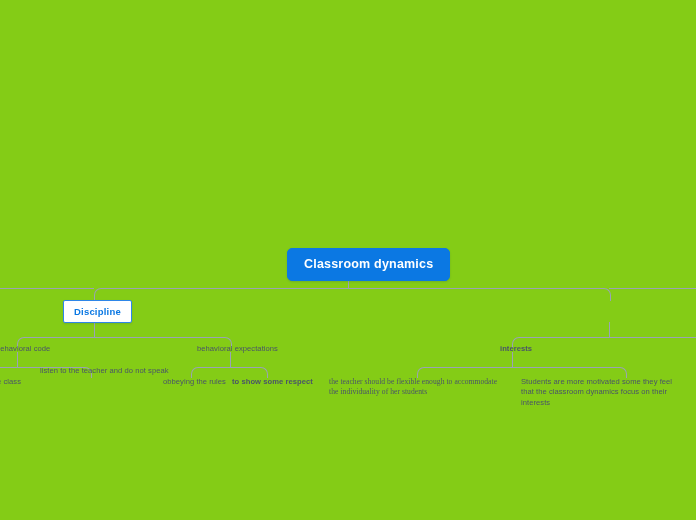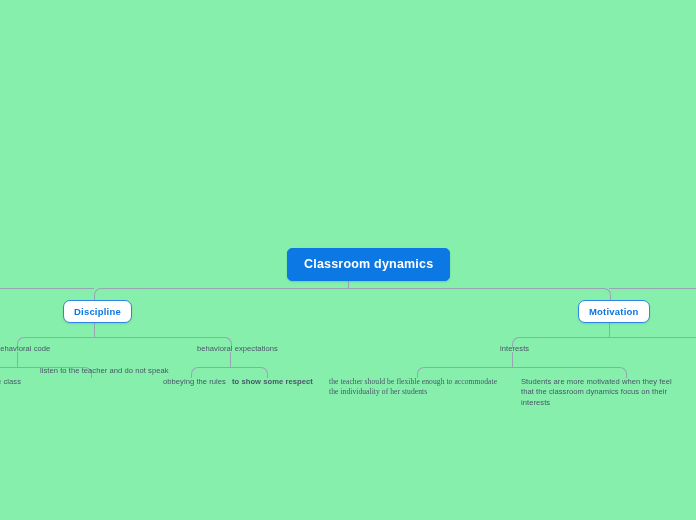--- a/index.html
+++ b/index.html
@@ -14,21 +14,21 @@
     background: #f1f4fd;
     font-family: "Liberation Sans", sans-serif;
     -webkit-font-smoothing: antialiased;
   }
 
   
   #mindmap-canvas {
     position: relative;
     width: 696px;
     height: 520px;
-    background: #86efac;
+    background: #84cc16;
     overflow: hidden;
   }
 
   
   #tree-layer {
     position: absolute;
     left: 0;
     top: 0;
     width: 696px;
     height: 520px;
@@ -75,21 +75,21 @@
     letter-spacing: .2px;
     padding: 8px 16px 9px 16px;
     text-align: center;
     box-shadow: 0 1px 2px rgba(20,60,120,.18);
   }
 
   .node-branch {
     background: #ffffff;
     color: #0b78e3;
     border: 1.5px solid #2e86e8;
-    border-radius: 7px;
+    border-radius: 2px;
     font-size: 9.5px;
     font-weight: bold;
     letter-spacing: .2px;
     padding: 5px 10px 5px 10px;
     text-align: center;
     box-shadow: 0 1px 2px rgba(20,60,120,.14);
   }
 
   .node-text {
     color: #4a5568;
@@ -127,34 +127,33 @@
     <div class="conn-v" style="left:609px; top:322px; height:15px;"></div>
     <div class="conn-bar flat-right" style="left:512px; top:337px; width:194px; height:10px;"></div>
 
     <div class="conn-v" style="left:512px; top:352px; height:15px;"></div>
     <div class="conn-bar" style="left:417px; top:367px; width:208px; height:10px;"></div>
 
     <div class="node node-root" style="left:287px; top:248px;">Classroom dynamics</div>
 
     <div class="node node-branch" style="left:63px; top:300px;">Discipline</div>
 
-    <div class="node node-branch" style="left:578px; top:300px;">Motivation</div>
 
     <div class="node node-text" style="left:-4px; top:344px;">behavioral code</div>
 
     <div class="node node-text" style="left:197px; top:344px;text-align:center;">behavioral expectations</div>
 
-    <div class="node node-text" style="left:500px; top:344px;">interests</div>
+    <div class="node node-text" style="left:500px; top:344px;font-weight:bold;">interests</div>
 
     <div class="node node-text" style="left:-3px; top:377px;">e class</div>
 
     <div class="node node-text" style="left:40px; top:366px;">listen to the teacher and do not speak</div>
 
     <div class="node node-text" style="left:163px; top:377px;">obbeying the rules</div>
 
     <div class="node node-text" style="left:232px; top:377px;font-weight:bold;">to show some respect</div>
 
     <div class="node node-text wrap" style="left:329px; top:377px; width:170px;font-family:Liberation Serif, serif;">the teacher should be flexible enough to accommodate the individuality of her students</div>
 
-    <div class="node node-text wrap" style="left:521px; top:377px; width:152px;">Students are more motivated when they feel that the classroom dynamics focus on their interests</div>
+    <div class="node node-text wrap" style="left:521px; top:377px; width:152px;">Students are more motivated some they feel that the classroom dynamics focus on their interests</div>
 
   </div>
 </div>
 
 </body></html>

